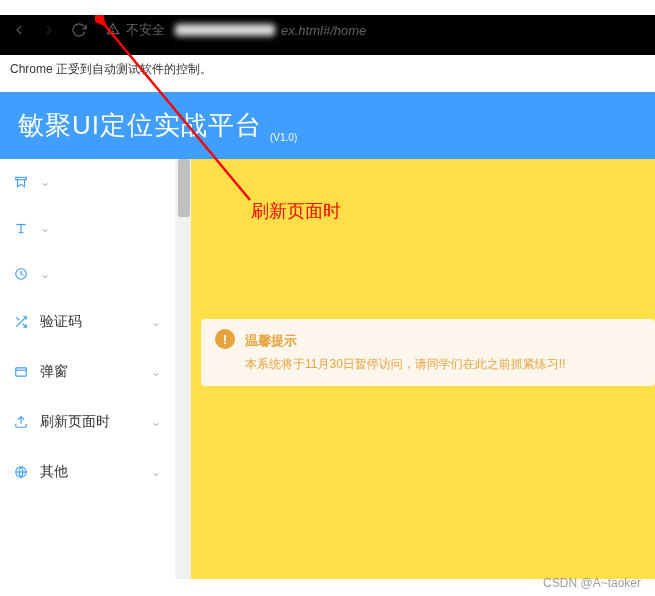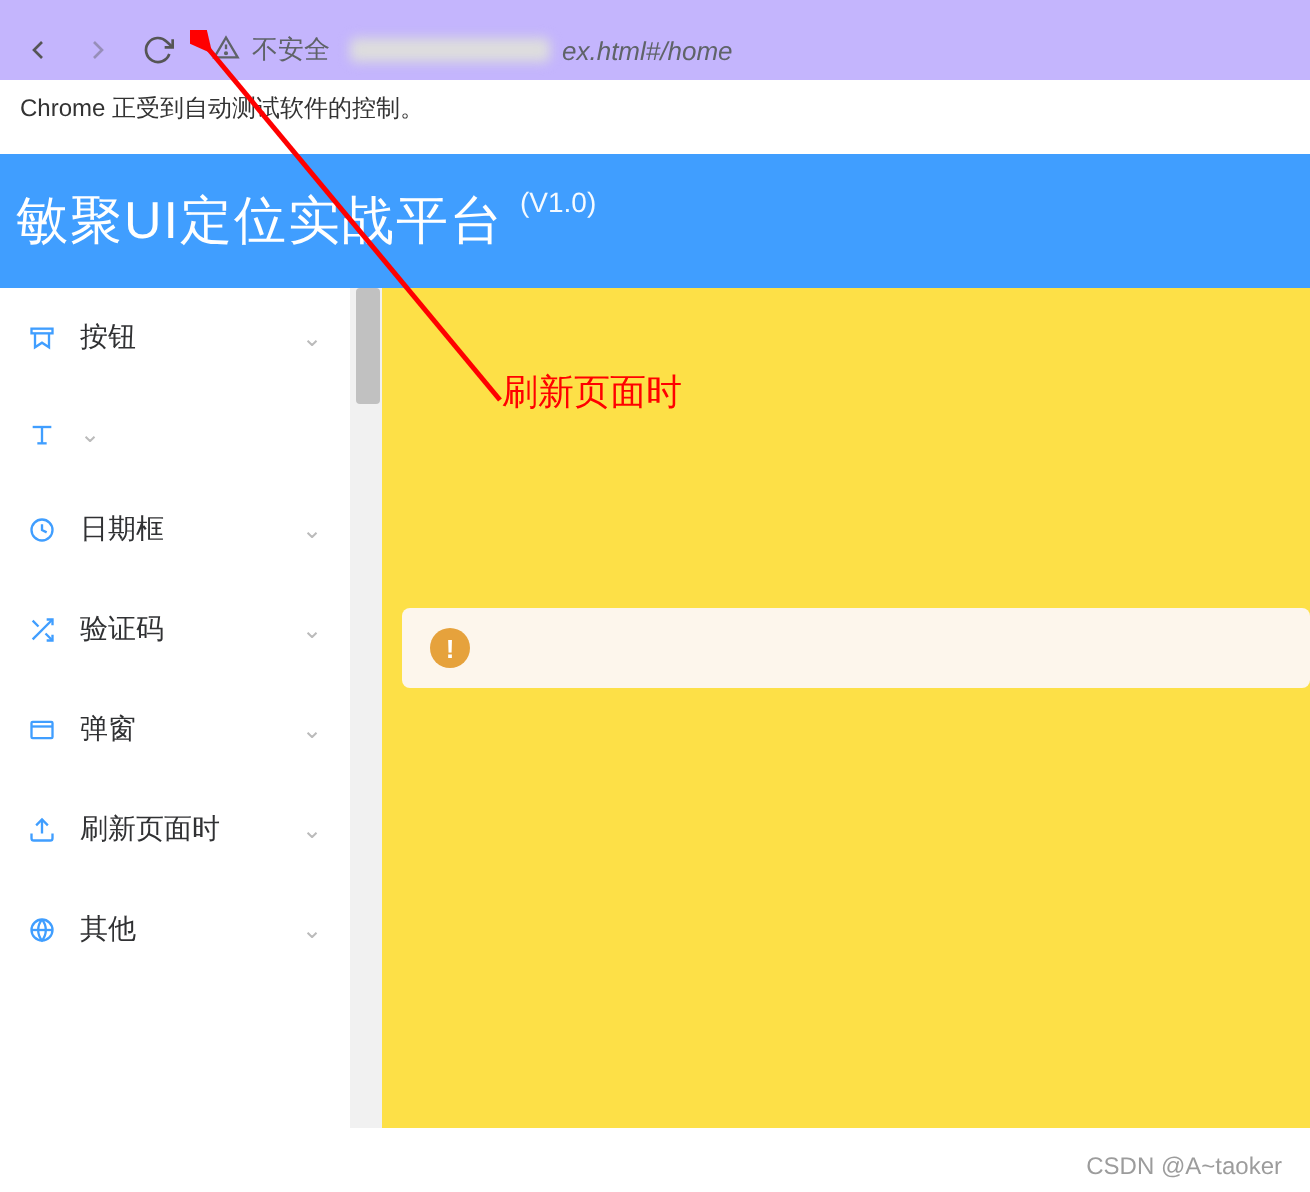--- a/index.html
+++ b/index.html
@@ -5,25 +5,26 @@
 * { margin: 0; padding: 0; box-sizing: border-box; }
 body {
   font-family: "Microsoft YaHei", "PingFang SC", Arial, sans-serif;
   width: 655px;
   height: 596px;
   background: #fff;
   position: relative;
 }
 .browser-bar {
   display: flex;
-  align-items: flex-end;
+  align-items: flex-start;
   padding: 6px 10px;
   gap: 12px;
-  background: #c4b5fd;
+  background: #000000;
   height: 40px;
+  margin-top: 15px;
 }
 .nav-icon {
   width: 18px; height: 18px;
   display: flex; align-items: center; justify-content: center;
   color: #555;
 }
 .url-area {
   display: flex;
   align-items: center;
   gap: 6px;
@@ -43,27 +44,27 @@
 .url-clear { color: #5f6368; font-style: italic; }
 .info-banner {
   padding: 6px 9px 14px 10px;
   font-size: 12px;
   color: #333;
   background: #fff;
 }
 .header {
   background: #409eff;
   color: #fff;
-  padding: 16px 8px;
-  display: flex;
-  align-items: flex-start;
+  padding: 16px 18px;
+  display: flex;
+  align-items: flex-end;
   gap: 8px;
 }
 .header-title { font-size: 26px; font-weight: 400; letter-spacing: 1px; }
-.header-version { font-size: 14px; opacity: 0.95; }
+.header-version { font-size: 10px; opacity: 0.95; }
 .main-row { display: flex; height: 420px; }
 .sidebar {
   width: 175px;
   background: #fff;
 }
 .side-item {
   display: flex;
   align-items: center;
   padding: 16px 14px;
   font-size: 14px;
@@ -182,41 +183,39 @@
 
 <div class="main-row">
   <div class="sidebar">
     <div class="side-item">
       <span class="icon">
           <svg width="14" height="14" viewBox="0 0 24 24" fill="none" stroke="currentColor" stroke-width="2">
             <rect x="3" y="4" width="18" height="4"></rect>
             <path d="M6 8v12l6-4 6 4V8"></path>
           </svg>
         </span>
-      <span class="label">按钮</span>
       <span class="chev">⌄</span>
     </div>
     <div class="side-item">
       <span class="icon">
           <svg width="14" height="14" viewBox="0 0 24 24" fill="none" stroke="currentColor" stroke-width="2">
             <line x1="4" y1="6" x2="20" y2="6"></line>
             <line x1="12" y1="6" x2="12" y2="20"></line>
             <line x1="8" y1="20" x2="16" y2="20"></line>
           </svg>
         </span>
       <span class="chev">⌄</span>
     </div>
     <div class="side-item">
       <span class="icon">
           <svg width="14" height="14" viewBox="0 0 24 24" fill="none" stroke="currentColor" stroke-width="2">
             <circle cx="12" cy="12" r="9"></circle>
             <polyline points="12 7 12 12 16 14"></polyline>
           </svg>
         </span>
-      <span class="label">日期框</span>
       <span class="chev">⌄</span>
     </div>
     <div class="side-item">
       <span class="icon">
           <svg width="14" height="14" viewBox="0 0 24 24" fill="none" stroke="currentColor" stroke-width="2">
             <polyline points="16 3 21 3 21 8"></polyline>
             <line x1="4" y1="20" x2="21" y2="3"></line>
             <polyline points="21 16 21 21 16 21"></polyline>
             <line x1="15" y1="15" x2="21" y2="21"></line>
             <line x1="4" y1="4" x2="9" y2="9"></line>
@@ -261,20 +260,24 @@
 
   <div class="scrollbar-track">
     <div class="scrollbar-thumb"></div>
   </div>
 
   <div class="content">
     <div class="annotation">刷新页面时</div>
 
     <div class="alert">
       <div class="alert-icon">!</div>
+      <div class="alert-body">
+        <div class="alert-title">温馨提示</div>
+        <div>本系统将于11月30日暂停访问，请同学们在此之前抓紧练习!!</div>
+      </div>
     </div>
   </div>
 </div>
 
 <svg class="red-arrow" style="top:15px; left:95px;" width="170" height="190">
   <defs>
     <marker id="ah" markerWidth="10" markerHeight="10" refX="2" refY="5" orient="auto">
       <path d="M0,5 L10,0 L10,10 Z" fill="#ff0000"></path>
     </marker>
   </defs>

